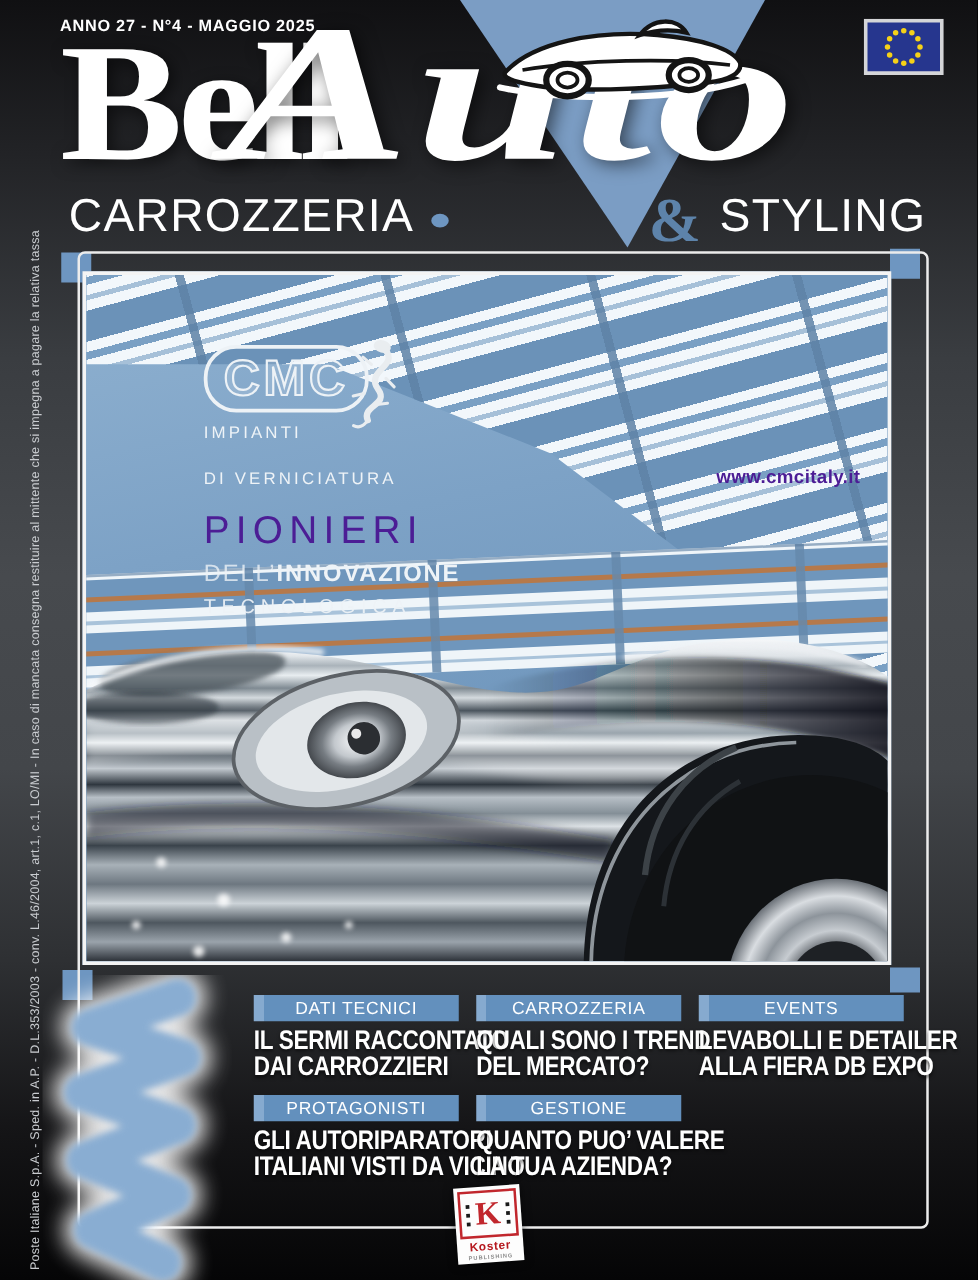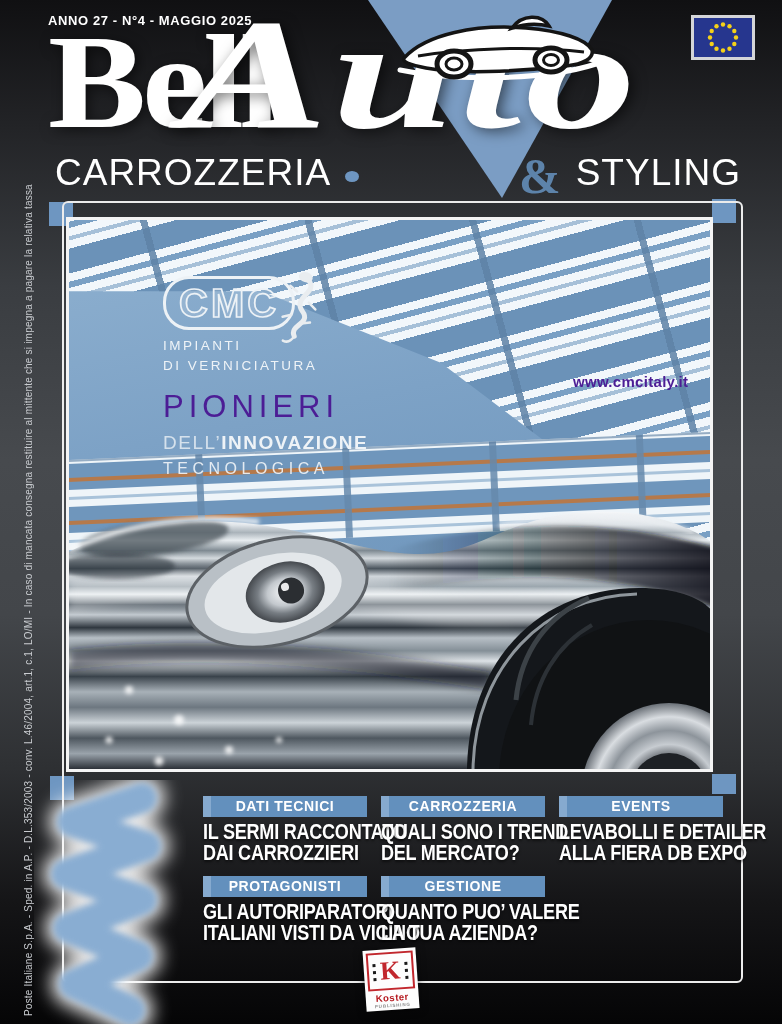--- a/index.html
+++ b/index.html
@@ -33,31 +33,31 @@
       repeating-linear-gradient(0deg,#f2f7fb 0 8px,#a6c0d8 8px 12px,#f2f7fb 12px 20px,#7aa0c4 20px 26px,#f2f7fb 26px 34px,#6b92b8 34px 58px);}
   .wall-band{position:absolute;left:-12px;right:-12px;top:226px;height:88px;transform:rotate(-2.5deg);border-top:2px solid rgba(90,125,160,.6);
     background:
       repeating-linear-gradient(90deg,rgba(101,137,172,0) 0 140px,rgba(101,137,172,.85) 140px 147px),
       repeating-linear-gradient(0deg,#eff5f9 0 7px,#a9c3da 7px 10px,#eff5f9 10px 17px,#6f96bc 17px 25px,#b5794b 25px 29px,#6f96bc 29px 43px);}
   .carpic{position:absolute;left:0;top:0;z-index:3;}
   .cmc-brand{position:absolute;left:94px;top:56px;width:290px;z-index:4;color:#eef3f7;}
   .cmc-box{display:inline-block;border:3px solid #edf2f6;border-radius:26px;padding:0 13px;height:48px;line-height:48px;
     font-size:40px;font-weight:700;letter-spacing:3px;color:rgba(237,242,246,.15);-webkit-text-stroke:1.7px #edf2f6;}
   .gecko{position:absolute;left:118px;top:-6px;transform:rotate(14deg);}
-  .cmc-sub{font-size:13.5px;letter-spacing:2.5px;margin-top:5px;}
+  .cmc-sub{font-size:13.5px;letter-spacing:2.5px;margin-top:22px;}
   .cmc-sub.first{margin-top:8px;}
   .pionieri{margin-top:16px;font-size:31px;letter-spacing:5px;color:#4c1d95;}
   .innov{margin-top:7px;font-size:19px;letter-spacing:1.5px;}
   .innov .light{opacity:.78;}
   .innov .boldpart{font-weight:700;}
   .tecno{margin-top:6px;font-size:16px;letter-spacing:4.5px;opacity:.92;}
   .website{position:absolute;left:504px;top:153px;z-index:4;font-size:15px;font-weight:700;color:#4c1d95;letter-spacing:.3px;}
   
   .teasers{position:absolute;left:203px;top:796px;width:520px;display:grid;grid-template-columns:164px 164px 164px;column-gap:14px;row-gap:12px;z-index:5;}
-  .cat{width:164px;height:21px;line-height:21px;text-align:center;color:#fff;font-size:14px;font-weight:700;letter-spacing:.6px;
+  .cat{width:164px;height:21px;line-height:21px;text-align:center;color:#fff;font-size:14px;font-weight:400;letter-spacing:.6px;
     background:linear-gradient(90deg,#86aacf 0,#86aacf 8px,#6390bd 8px);}
   .hl{margin-top:5px;color:#fff;font-weight:700;font-size:21.5px;line-height:21px;letter-spacing:-.3px;transform:scaleX(.84);transform-origin:left top;white-space:nowrap;text-shadow:0 2px 3px rgba(0,0,0,.55);}
   
   .koster{position:absolute;left:50%;top:949px;transform:translateX(-50%) rotate(-4deg);width:47px;background:#fdfdfd;padding:3px 3px 2px;box-shadow:0 0 8px rgba(0,0,0,.55);z-index:6;}
   .kbox{border:2px solid #c1272d;height:34px;position:relative;display:flex;align-items:center;justify-content:center;}
   .kletter{color:#c1272d;font-family:"Liberation Serif",serif;font-weight:700;font-size:26px;}
   .kdots{position:absolute;top:9px;width:3px;height:3px;background:#1a1a1a;box-shadow:0 7px 0 #1a1a1a,0 14px 0 #1a1a1a;}
   .kdots.l{left:4px;}.kdots.r{right:4px;}
   .kname{color:#b5191f;font-size:9.5px;font-weight:700;text-align:center;letter-spacing:.5px;margin-top:2px;}
   .ktag{color:#8a8a8a;font-size:4.5px;font-weight:700;text-align:center;letter-spacing:.8px;}

